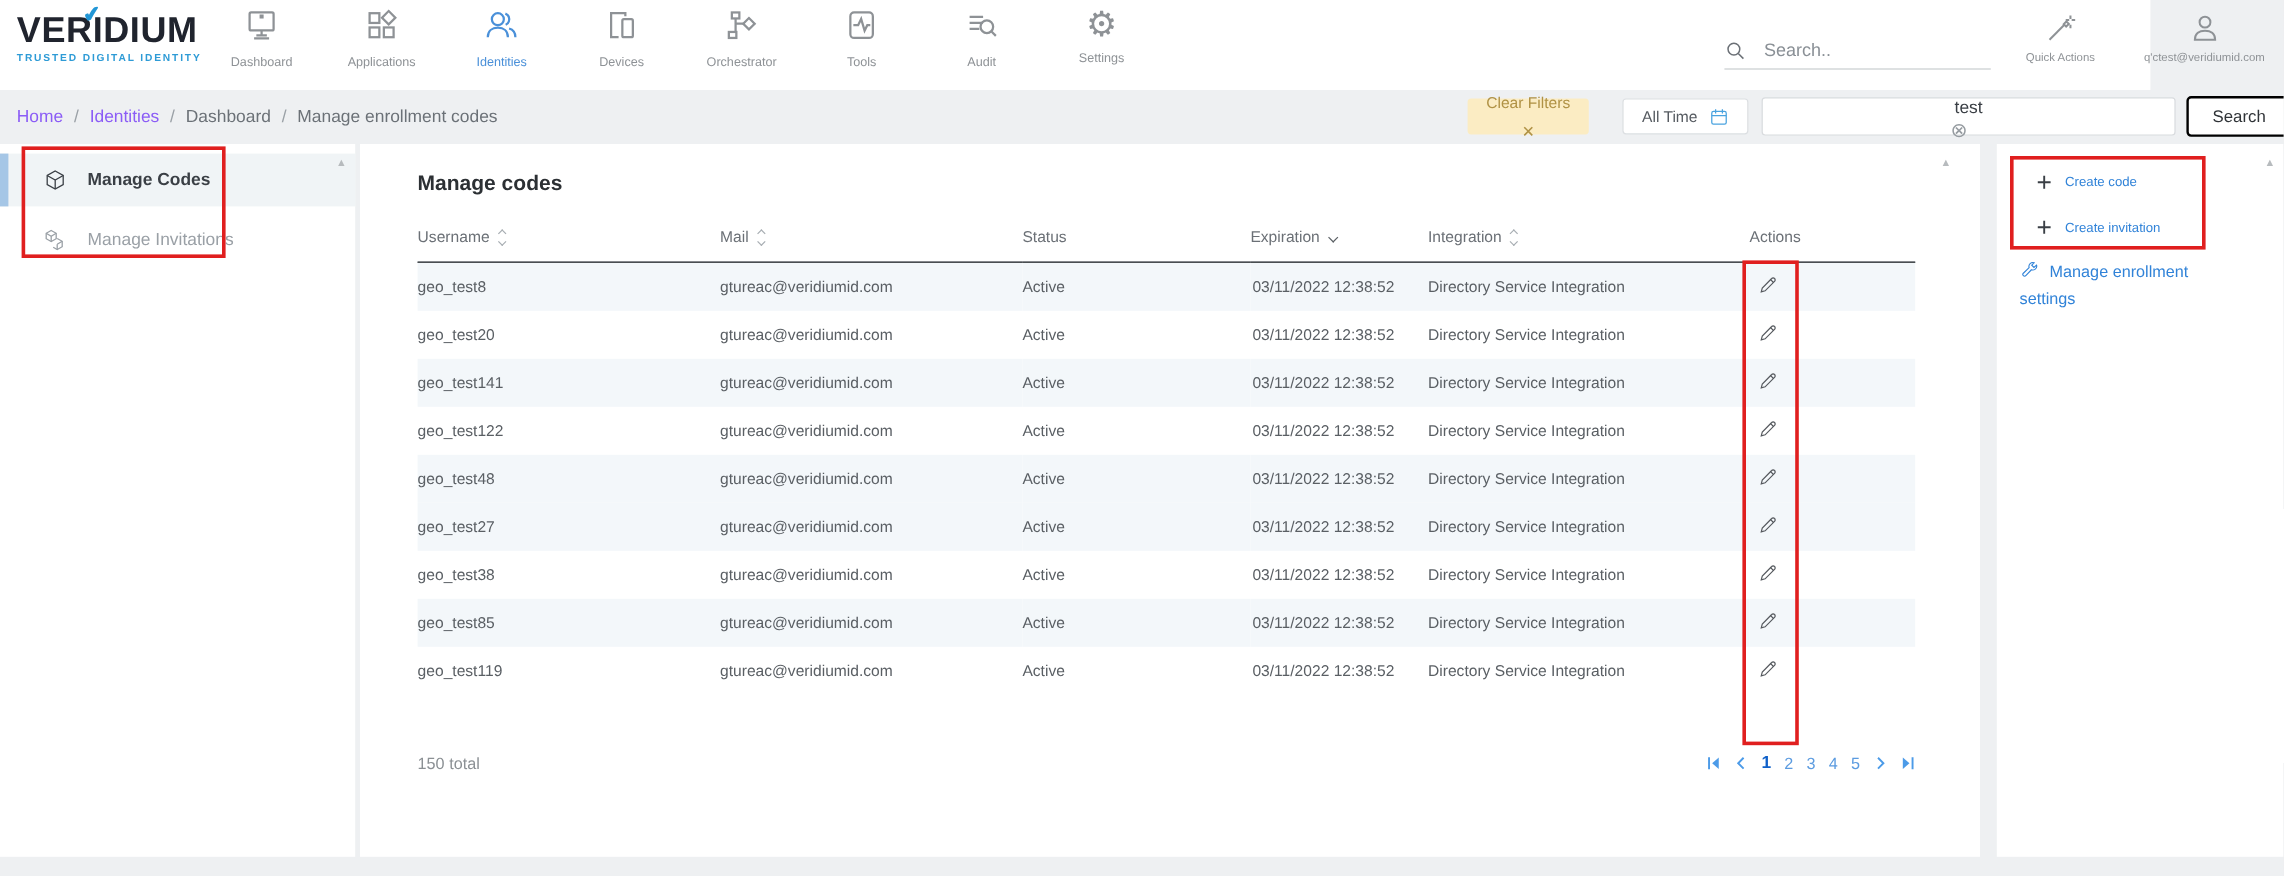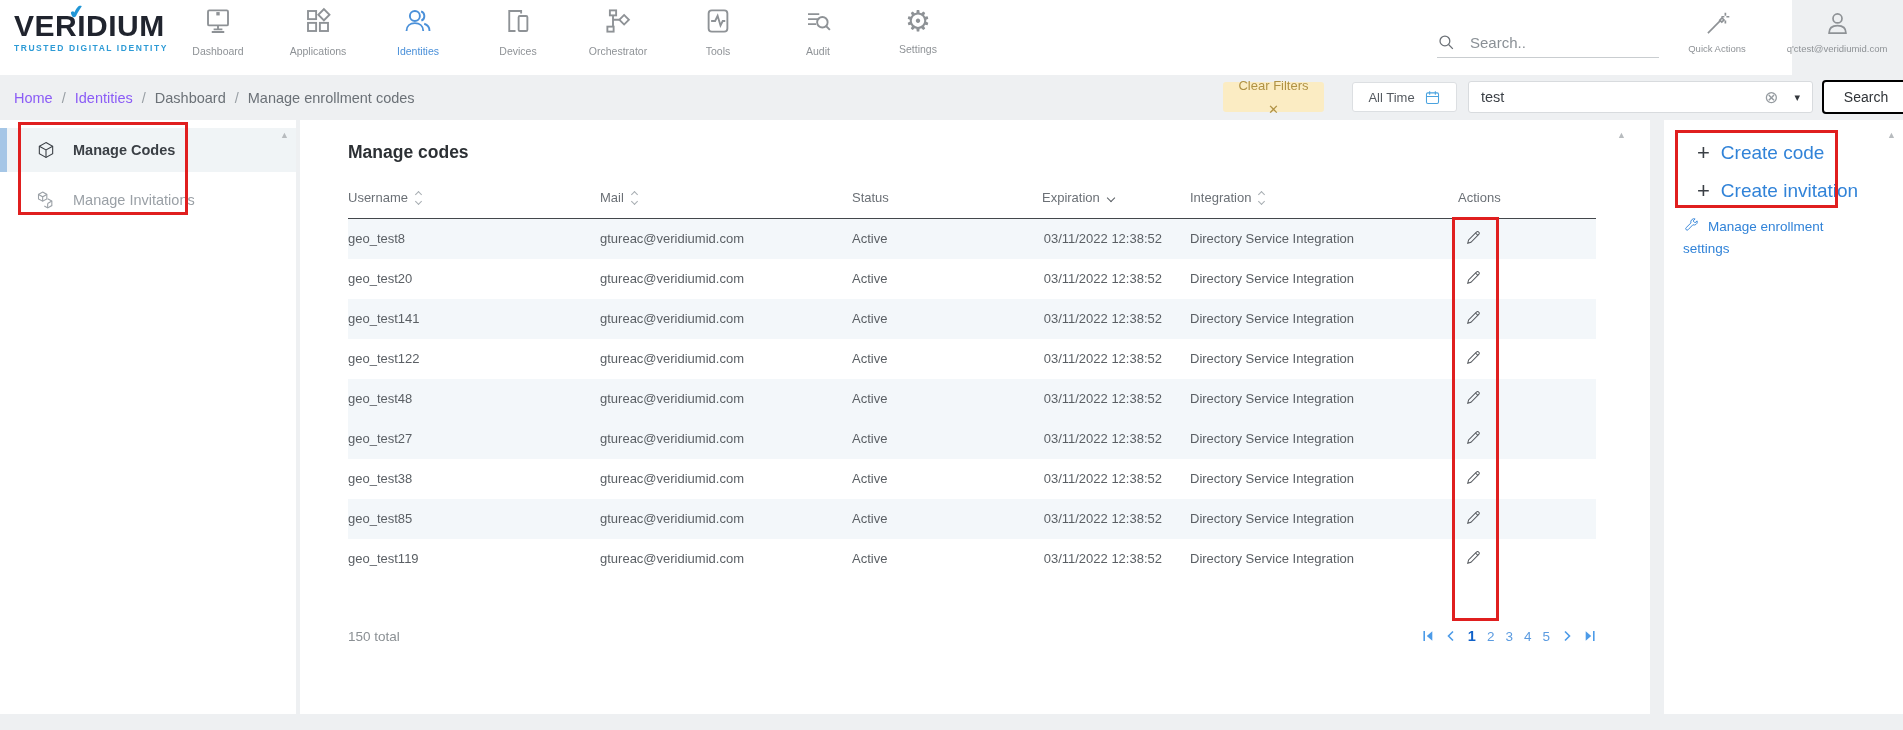--- a/index.html
+++ b/index.html
@@ -38,21 +38,21 @@
   .bc-sep { color:#9aa0a6; }
   .bc-plain { color:#6b7177; }
 
   .btn-clear { position:absolute; left:1223px; top:7px; width:101px; height:30px; background:#fbecc3; border-radius:3px;
                display:flex; align-items:center; justify-content:center; gap:9px; font-size:13px; color:#b09245; cursor:pointer;flex-direction:column; }
   .btn-clear .x { font-size:13px; }
   .btn-time { position:absolute; left:1352px; top:7px; width:105px; height:30px; background:#ffffff; border:1px solid #dcdfe2; border-radius:3px;
               display:flex; align-items:center; justify-content:center; gap:9px; font-size:13px; color:#555a60; cursor:pointer; }
   .btn-time svg { width:17px; height:17px; stroke:#4aa3df; fill:none; stroke-width:1.5; }
   .filter-input { position:absolute; left:1468px; top:6px; width:345px; height:32px; background:#ffffff; border:1px solid #d8dbde; border-radius:3px;
-                  display:flex; align-items:center; padding:0 12px; cursor:text; }
+                  display:flex; align-items:center; padding:0 12px; cursor:text;flex-direction:column; }
   .filter-input .val { font-size:14.5px; color:#3a3f45; flex:1; }
   .filter-input .clr { font-size:17px; color:#969ca1; margin-right:16px; cursor:pointer; }
   .filter-input .car { font-size:11px; color:#33373c; cursor:pointer; }
   .btn-search { position:absolute; left:1822px; top:5px; width:88px; height:34px; background:#ffffff; border:2px solid #000000; border-radius:4px;
                 display:flex; align-items:center; justify-content:center; font-size:14px; color:#2f3337; cursor:pointer; }
 
   
   .panel { position:absolute; top:120px; height:594px; background:#ffffff; }
   .scroll-up { position:absolute; top:10px; right:7px; font-size:9px; color:#b7bbbe; }
 
@@ -92,21 +92,21 @@
   .pager { display:flex; align-items:center; gap:11px; }
   .pg-btn { display:flex; align-items:center; color:#4c9be8; cursor:pointer; }
   .pg-btn svg { width:12px; height:12px; }
   .pg-num { font-size:13.5px; color:#5b9be0; cursor:pointer; }
   .pg-num.cur { color:#1061c9; font-weight:700; font-size:14.5px; }
 
   
   .rightpanel { left:1664px; width:239px; }
   .rp-link { position:absolute; display:flex; align-items:center; gap:11px; cursor:pointer; }
   .rp-plus { font-size:22px; font-weight:300; color:#3a3f45; line-height:20px; }
-  .rp-label { font-size:19px; color:#3183d8; }
+  .rp-label { font-size:11px; color:#3183d8; }
   .rp-create-code { left:33px; top:22px; }
   .rp-create-inv  { left:33px; top:60px; }
   .rp-annot { position:absolute; left:11px; top:10px; width:163px; height:78px; border:3px solid #e01f1f; pointer-events:none; }
   .rp-settings { position:absolute; left:19px; top:96px; width:178px; font-size:13.5px; color:#3183d8; line-height:1.6; cursor:pointer; }
   .rp-settings svg { width:17px; height:17px; stroke:#3183d8; fill:none; stroke-width:1.3; vertical-align:-3px; margin-right:8px; }
 </style>
 </head>
 <body>
 
 <div class="screen">

